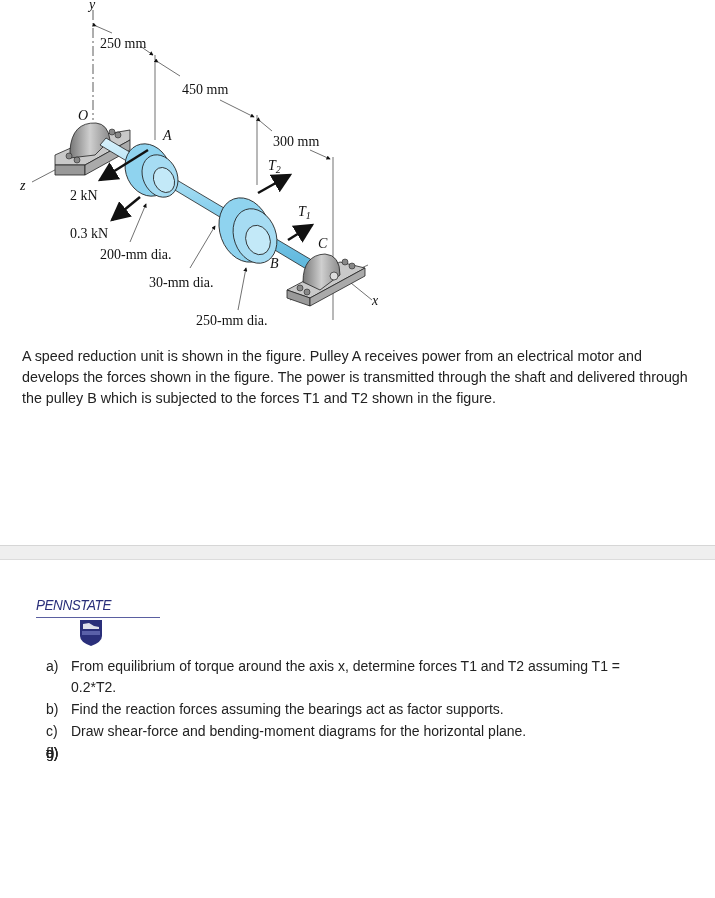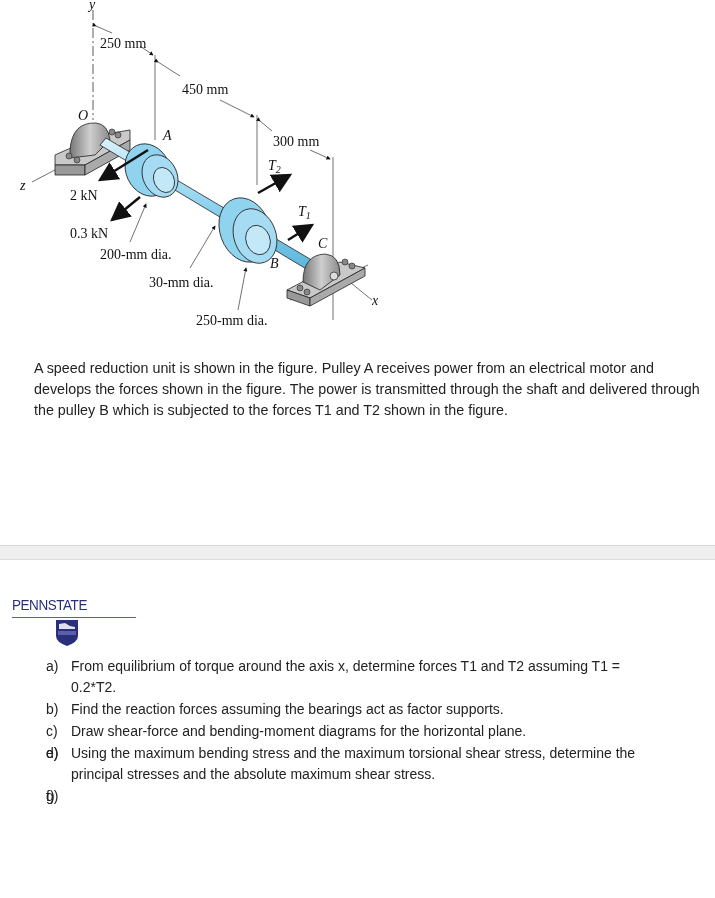--- a/index.html
+++ b/index.html
@@ -5,21 +5,21 @@
   html, body { margin:0; padding:0; background:#ffffff; }
   body { width:715px; height:898px; position:relative; overflow:hidden;
          font-family:"Liberation Sans", "DejaVu Sans", sans-serif; color:#222; }
   .figure { position:absolute; left:0; top:0; width:380px; height:330px; }
   .figure svg { width:380px; height:330px; display:block; }
   .flab { font-family:"Liberation Serif", "DejaVu Serif", serif; font-size:14px; fill:#111; }
   .flab-i { font-family:"Liberation Serif", "DejaVu Serif", serif; font-style:italic; font-size:14px; fill:#111; }
   .intro { position:absolute; left:22px; top:346px; width:680px; font-size:14.3px; line-height:21px; color:#222; }
   .sep { position:absolute; left:0; top:545px; width:715px; height:13px; background:#efefef;
          border-top:1px solid #d6d6d6; border-bottom:1px solid #dcdcdc; }
-  .logo { position:absolute; left:12px; top:596px; width:130px; height:60px; }
+  .logo { position:absolute; left:36px; top:596px; width:130px; height:60px;font-style:italic; }
   .logo-text { font-family:"Liberation Sans", sans-serif; font-size:15px; color:#2a2f7a; letter-spacing:-0.5px;
                position:absolute; left:0; top:0; transform:scaleX(0.9); transform-origin:left top; }
   .logo-line { position:absolute; left:0; top:21px; width:124px; height:1px; background:#5a5fa0; }
   .shield { position:absolute; left:44px; top:24px; }
   .questions { position:absolute; left:46px; top:656px; width:620px; margin:0; padding:0; list-style:none; font-size:14px; color:#222; }
   .questions li { position:relative; padding-left:25px; line-height:21px; margin-bottom:1px; }
   .questions .ql { position:absolute; left:0; top:0; }
 </style>
 </head>
 <body>
@@ -122,35 +122,35 @@
 
     <line x1="130" y1="242" x2="146" y2="204" stroke="#333" stroke-width="0.7" marker-end="url(#ahs)"></line>
     <line x1="190" y1="268" x2="215" y2="226" stroke="#333" stroke-width="0.7" marker-end="url(#ahs)"></line>
     <line x1="238" y1="310" x2="246" y2="268" stroke="#333" stroke-width="0.7" marker-end="url(#ahs)"></line>
     <text class="flab" x="100" y="259">200-mm dia.</text>
     <text class="flab" x="149" y="287">30-mm dia.</text>
     <text class="flab" x="196" y="325">250-mm dia.</text>
   </svg>
 </div>
 
-<p class="intro" style="margin:12px">A speed reduction unit is shown in the figure. Pulley A receives power from an electrical motor and develops the forces shown in the figure. The power is transmitted through the shaft and delivered through the pulley B which is subjected to the forces T1 and T2 shown in the figure.</p>
+<p class="intro" style="margin:0">A speed reduction unit is shown in the figure. Pulley A receives power from an electrical motor and develops the forces shown in the figure. The power is transmitted through the shaft and delivered through the pulley B which is subjected to the forces T1 and T2 shown in the figure.</p>
 
 <div class="sep"></div>
 
 <div class="logo">
   <span class="logo-text">PENNSTATE</span>
   <div class="logo-line"></div>
   <svg class="shield" width="22" height="26" viewBox="0 0 22 26">
     <path d="M0,0 H22 V16 Q22,22 11,26 Q0,22 0,16 z" fill="#2a2f7a"></path>
     <path d="M3,4 L9,3 L14,6 L19,7 L19,9 L3,9 z" fill="#ffffff" opacity="0.85"></path>
     <rect x="2" y="11" width="18" height="4" fill="#5a60a8"></rect>
   </svg>
 </div>
 
 <ul class="questions">
   <li><span class="ql">a)</span><span>From equilibrium of torque around the axis x, determine forces T1 and T2 assuming T1 = 0.2*T2.</span></li>
   <li><span class="ql">b)</span><span>Find the reaction forces assuming the bearings act as factor supports.</span></li>
   <li><span class="ql">c)</span><span>Draw shear-force and bending-moment diagrams for the horizontal plane.</span></li>
   <li><span class="ql">d)</span></li>
-  <li><span class="ql">e)</span><span>Using the maximum bending stress and the maximum torsional shear stress, determine the principal stresses and the absolute maximum shear stress.</span></li>
+  <li><span class="ql">e)</span></li>
   <li><span class="ql">f)</span></li>
   <li><span class="ql">g)</span></li>
 </ul>
 
 </body></html>

